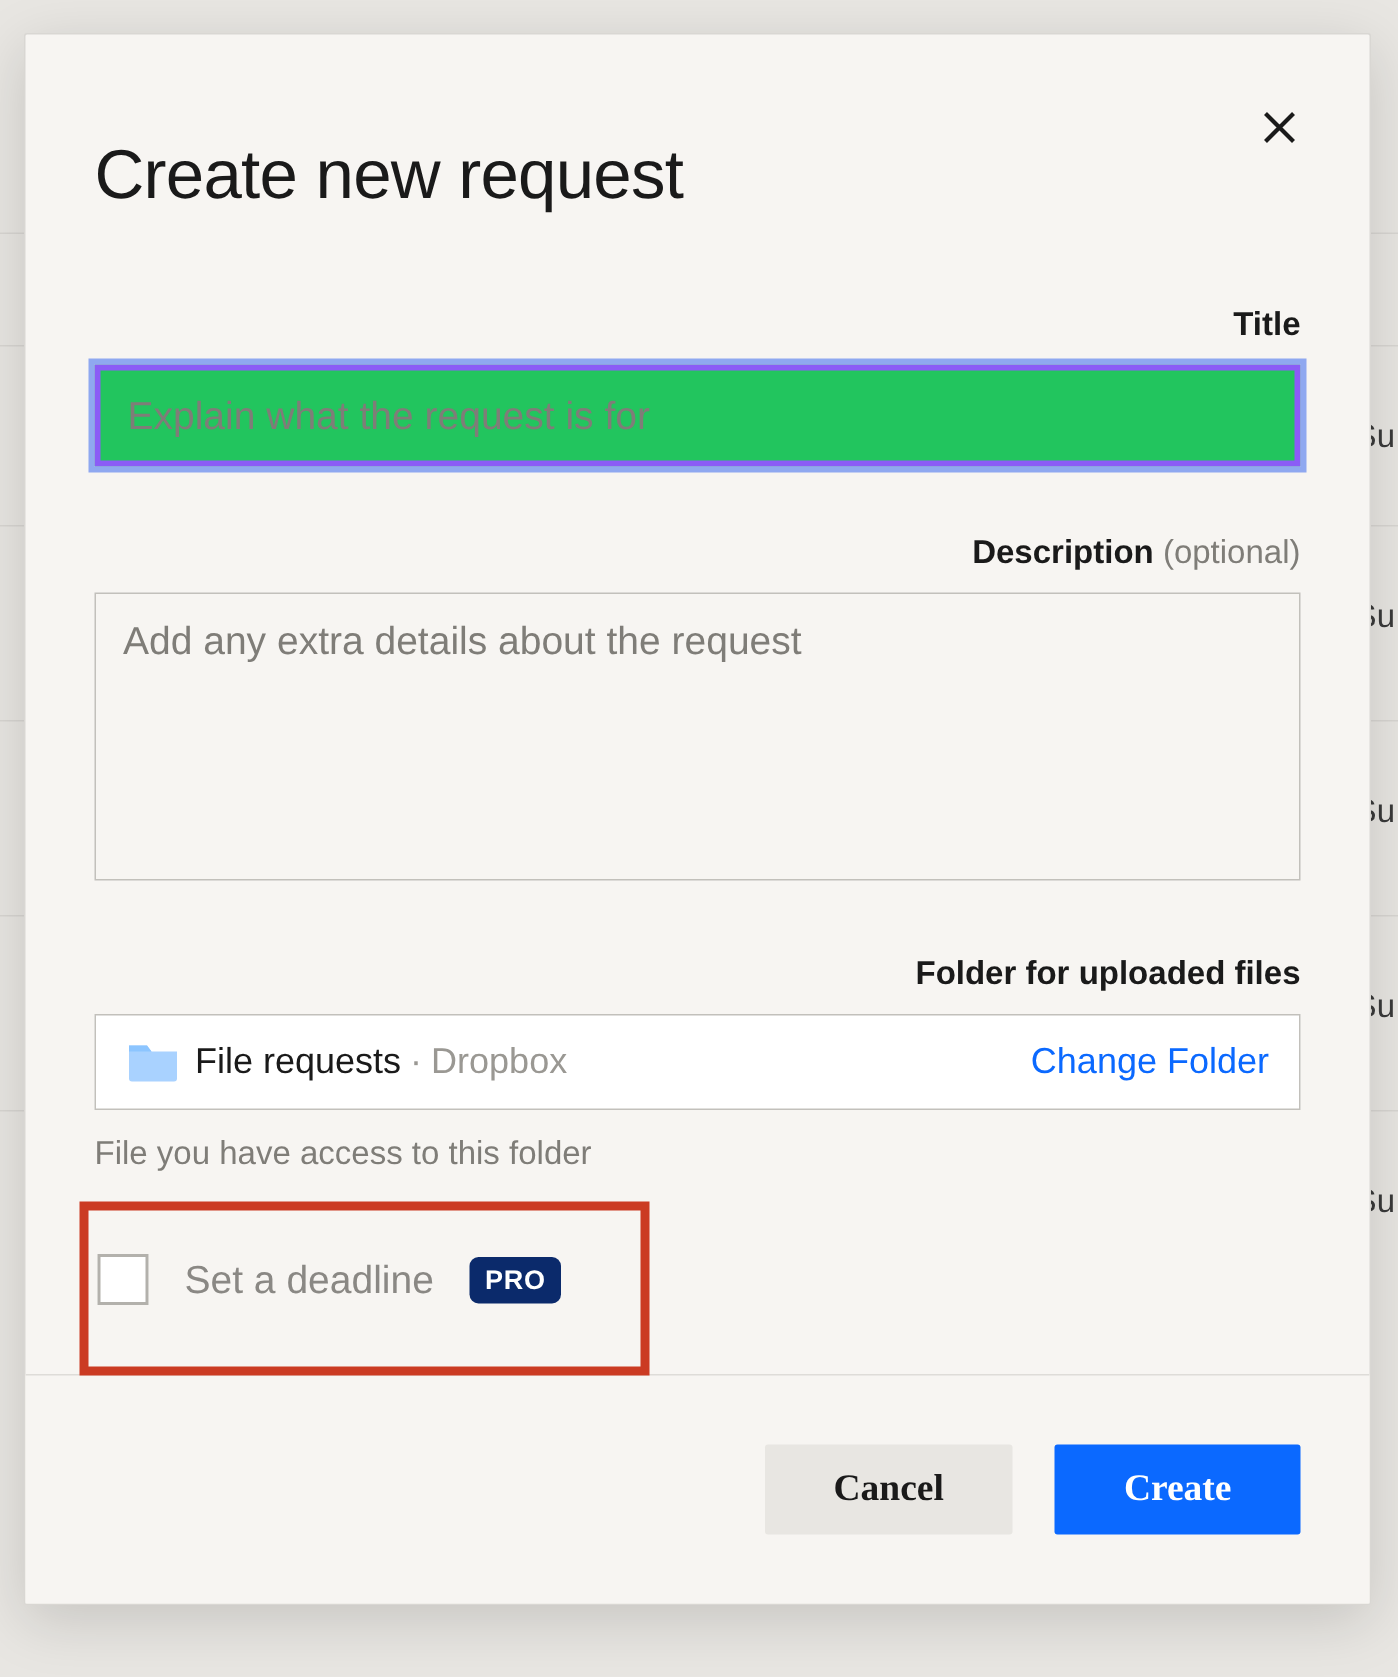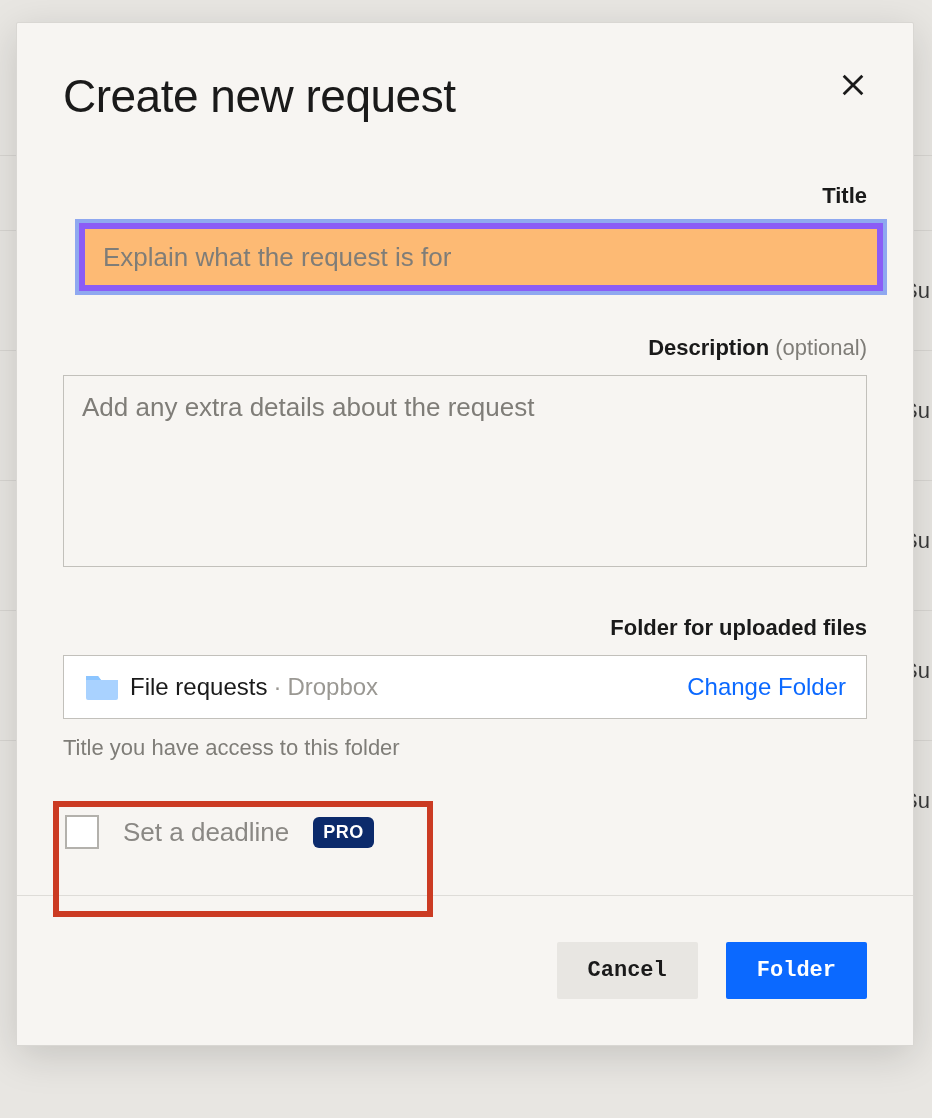--- a/index.html
+++ b/index.html
@@ -23,21 +23,21 @@
     position: absolute;
     left: 16px; top: 22px;
     width: 898px;
     background: #f7f5f2;
     border: 1px solid #d9d7d3;
     border-radius: 2px;
     box-shadow: 0 10px 40px rgba(0,0,0,0.15);
     display: flex; flex-direction: column;
   }
   .dialog-body {
-    padding: 46px 46px 46px 46px;
+    padding: 66px 46px 46px 46px;
     position: relative;
   }
   .close-btn {
     position: absolute; top: 42px; right: 40px;
     width: 40px; height: 40px;
     background: transparent; border: none; cursor: pointer;
     display: flex; align-items: center; justify-content: center;
   }
   .close-btn svg { width: 28px; height: 28px; stroke: #1a1a1a; stroke-width: 2.4; }
   .dialog-title {
@@ -46,27 +46,26 @@
   }
   .field { margin-top: 60px; }
   .field + .field { margin-top: 44px; }
   .field-label {
     font-size: 22px; font-weight: 600; color: #1a1a1a;
     display: block; margin-bottom: 14px; text-align: right;
   }
   .field-label .optional { font-weight: 400; color: #7f7d78; }
   .title-input {
     width: 100%; height: 68px;
-    border: 6px solid #8b5cf6;
+    border: 4px solid #8b5cf6;
     outline: 4px solid #8fa8f0;
-    background: #fdba74;
+    background: #22c55e;
     font-size: 26px; font-family: inherit;
     padding: 0 18px;
     color: #1a1a1a;
-    margin-left: 16px;
   }
   .title-input::placeholder { color: #7f7d78; }
   .desc-input {
     width: 100%; height: 192px;
     border: 1px solid #c2c0bb;
     background: #f7f5f2;
     font-size: 26px; font-family: inherit;
     padding: 16px 18px;
     color: #1a1a1a; resize: none;
   }
@@ -106,22 +105,22 @@
     font-size: 18px; font-weight: 700; letter-spacing: 0.5px;
     padding: 5px 10px;
   }
   .dialog-footer {
     border-top: 1px solid #dedcD8;
     padding: 46px 46px;
     display: flex; justify-content: flex-end; gap: 28px;
     background: #f7f5f2;
   }
   .btn {
-    font-size: 22px; font-weight: 600; font-family: Liberation Mono, monospace;
-    border: none; cursor: pointer; padding: 16px 31px;
+    font-size: 25px; font-weight: 600; font-family: Liberation Serif, serif;
+    border: none; cursor: pointer; padding: 16px 46px;
     border-radius: 2px;
   }
   .btn-cancel { background: #e8e6e2; color: #1a1a1a; }
   .btn-create { background: #0b69ff; color: #fff; }
 </style>
 </head>
 <body>
 
 <div class="bg-rows">
   <div class="bg-row" style="top:155px"></div>
@@ -172,30 +171,30 @@
         <svg class="folder-icon" viewBox="0 0 36 30">
           <path d="M2 4 h12 l3 4 h17 v18 a2 2 0 0 1 -2 2 h-28 a2 2 0 0 1 -2 -2 z" fill="#a9d2ff"></path>
           <path d="M2 4 h12 l3 4 h-15 z" fill="#8cc5ff"></path>
         </svg>
         <span class="folder-name">File requests</span>
         <span class="folder-sep">·</span>
         <span class="folder-path">Dropbox</span>
         <span class="folder-spacer"></span>
         <button class="change-folder">Change Folder</button>
       </div>
-      <div class="folder-access">Title you have access to this folder</div>
+      <div class="folder-access">File you have access to this folder</div>
     </div>
 
     <div class="deadline-row">
       <div class="checkbox"></div>
       <span class="deadline-label">Set a deadline</span>
       <span class="pro-badge">PRO</span>
     </div>
 
     <div class="deadline-highlight" style="top:778px"></div>
 
   </div>
 
   <div class="dialog-footer">
     <button class="btn btn-cancel">Cancel</button>
-    <button class="btn btn-create">Folder</button>
+    <button class="btn btn-create">Create</button>
   </div>
 </div>
 
 </body></html>

